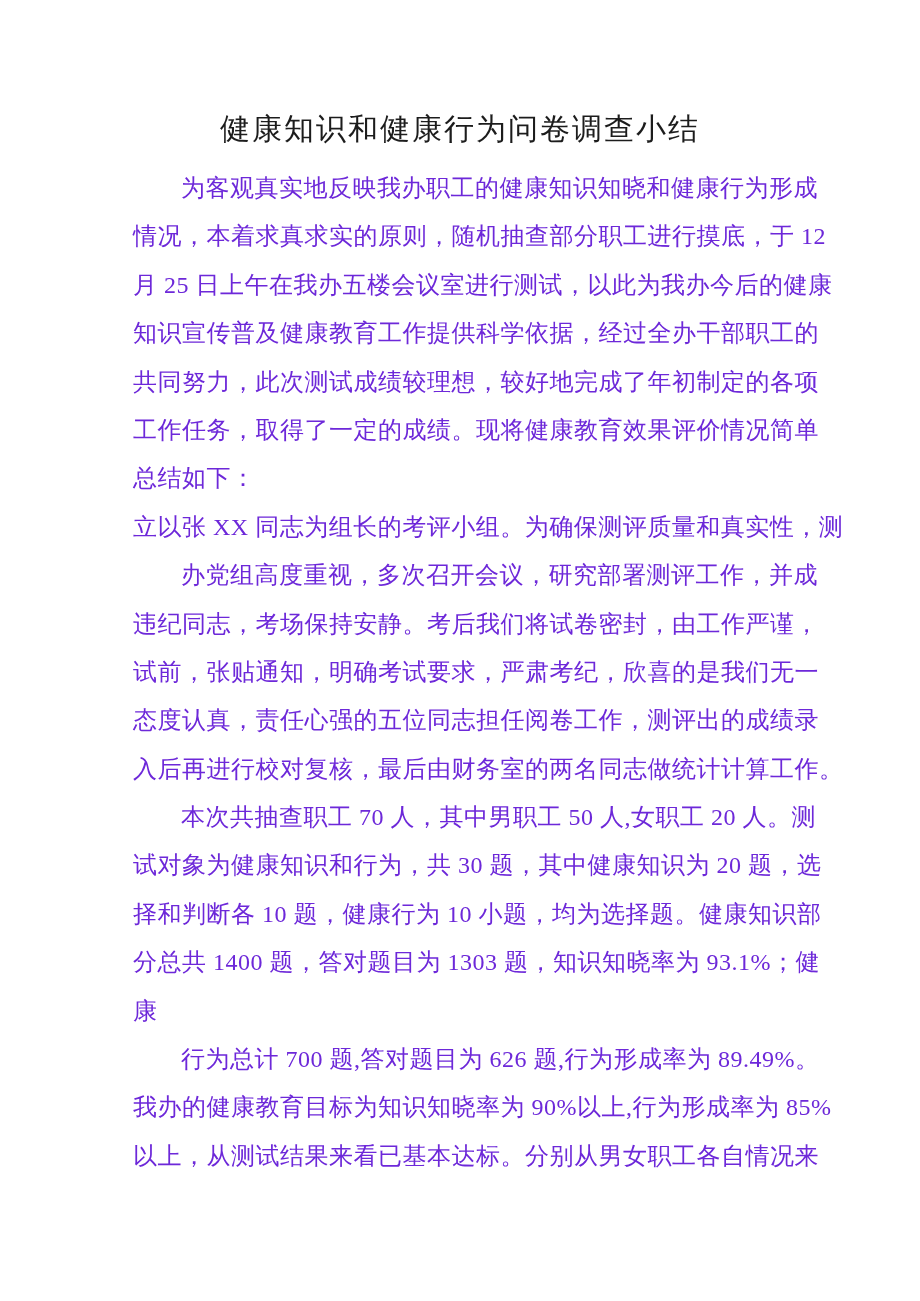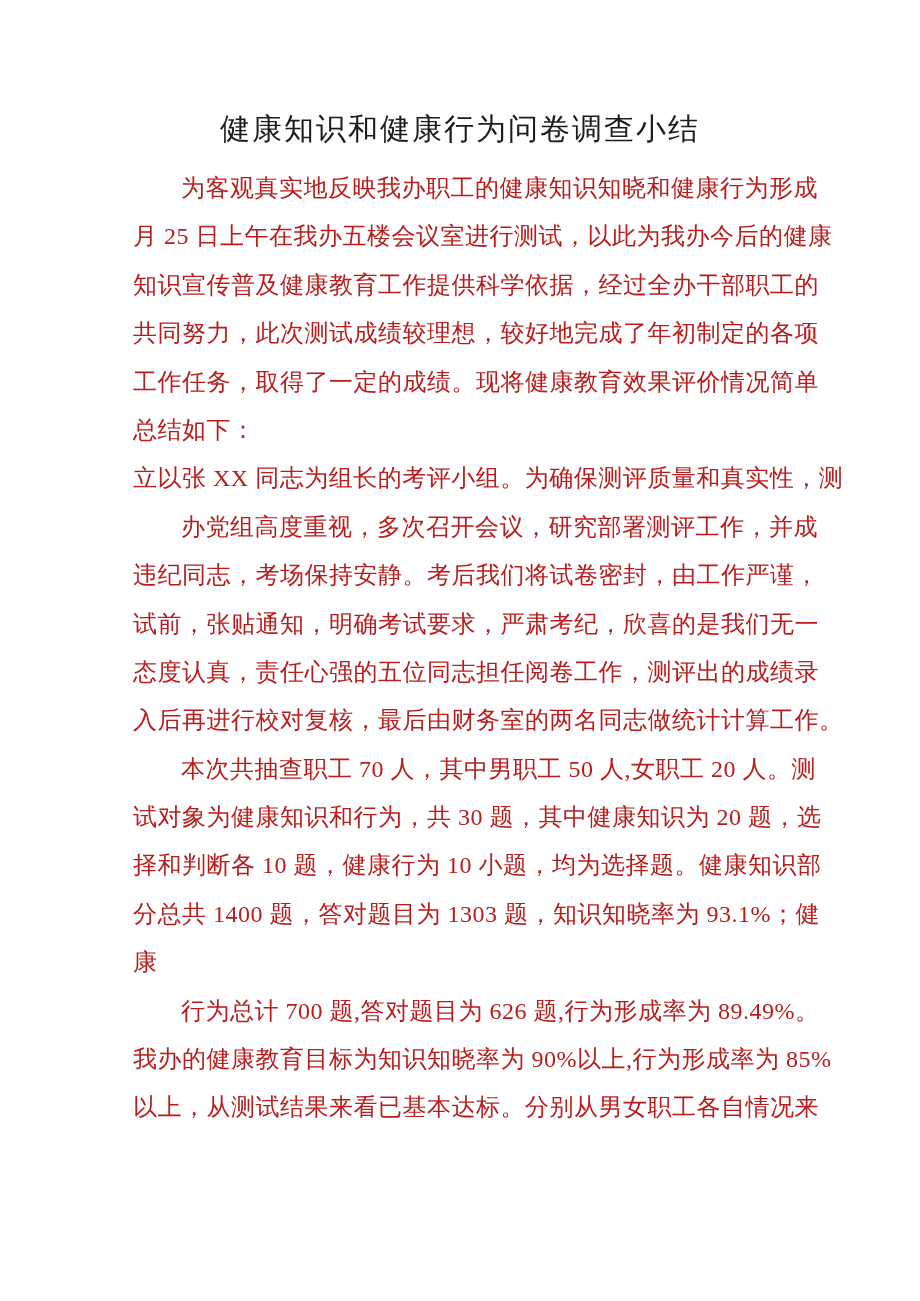--- a/index.html
+++ b/index.html
@@ -35,41 +35,42 @@
     left: 133px;
     width: 658px;
   }
   .line {
     font-size: 24px;
     line-height: 48.4px;
     height: 48.4px;
     white-space: nowrap;
     text-align: justify;
     text-align-last: justify;
-    color: #b91c1c;
+    color: #6d28d9;
     letter-spacing: 0.5px;
     font-family: Liberation Serif, serif;
   }
   .line.indent {
     text-indent: 48px;
   }
   .line.no-just {
     text-align: center;
     text-align-last: left;
   }
 </style>
 </head>
 <body>
 
 <div class="page">
 
   <div class="doc-title">健康知识和健康行为问卷调查小结</div>
 
   <div class="body-text">
     <div class="line indent">为客观真实地反映我办职工的健康知识知晓和健康行为形成</div>
+    <div class="line">情况，本着求真求实的原则，随机抽查部分职工进行摸底，于 12</div>
     <div class="line">月 25 日上午在我办五楼会议室进行测试，以此为我办今后的健康</div>
     <div class="line">知识宣传普及健康教育工作提供科学依据，经过全办干部职工的</div>
     <div class="line">共同努力，此次测试成绩较理想，较好地完成了年初制定的各项</div>
     <div class="line">工作任务，取得了一定的成绩。现将健康教育效果评价情况简单</div>
     <div class="line no-just">总结如下：</div>
     <div class="line">立以张 XX 同志为组长的考评小组。为确保测评质量和真实性，测</div>
     <div class="line indent">办党组高度重视，多次召开会议，研究部署测评工作，并成</div>
     <div class="line">违纪同志，考场保持安静。考后我们将试卷密封，由工作严谨，</div>
     <div class="line">试前，张贴通知，明确考试要求，严肃考纪，欣喜的是我们无一</div>
     <div class="line">态度认真，责任心强的五位同志担任阅卷工作，测评出的成绩录</div>

